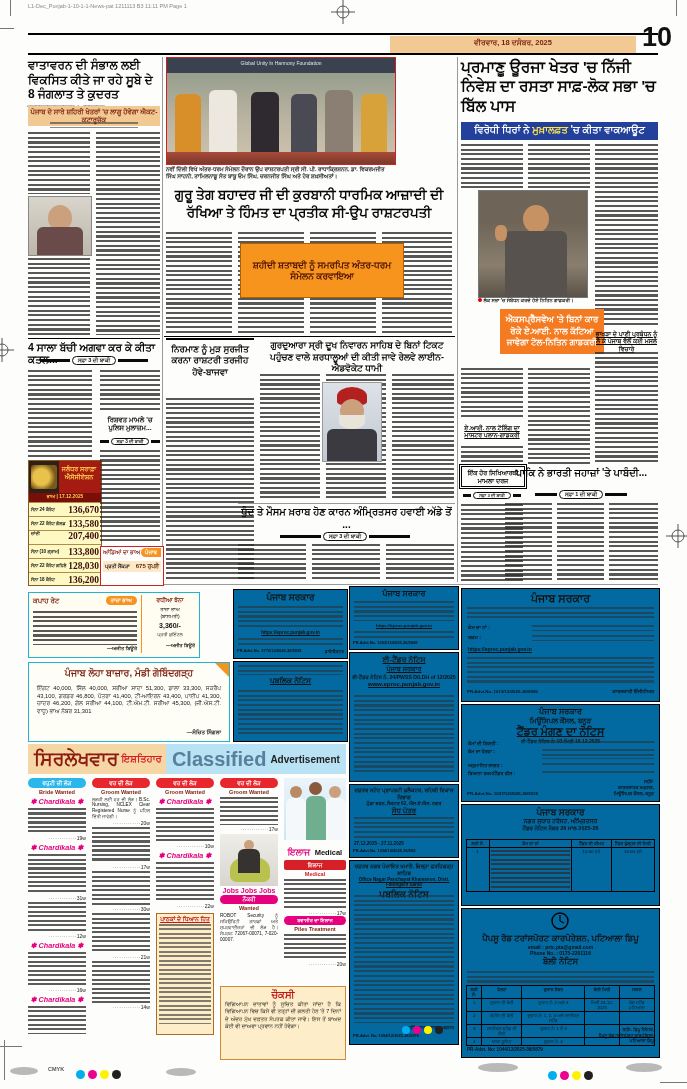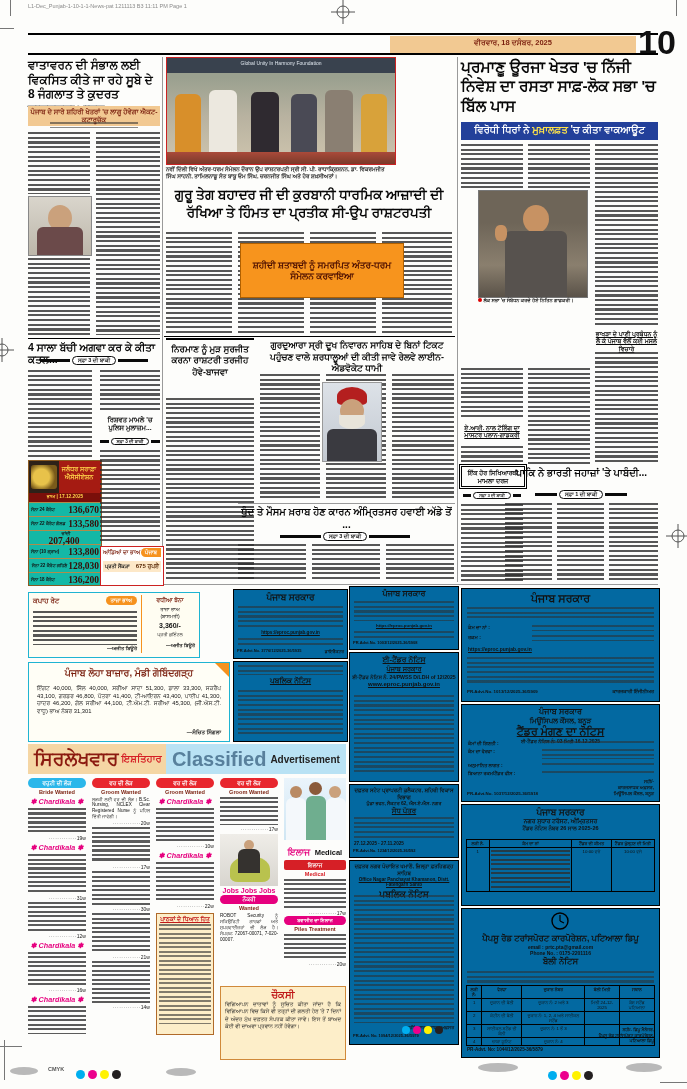--- a/index.html
+++ b/index.html
@@ -59,21 +59,21 @@
     </svg>
 <div class="rule" style="left:10px;top:0;width:.8px;height:16px;background:#777;"></div>
 <div class="rule" style="left:676px;top:0;width:.8px;height:16px;background:#777;"></div>
 <div class="rule" style="left:0;top:28px;width:14px;height:.8px;background:#777;"></div>
 <div class="rule" style="left:4px;top:1040px;width:.8px;height:40px;background:#777;"></div>
 <div class="rule" style="left:0px;top:1046px;width:22px;height:.8px;background:#777;"></div>
 <div class="rule" style="left:660px;top:1082px;width:27px;height:.8px;background:#777;"></div>
 
 <div class="rule" style="left:28px;top:33px;width:630px;height:1.5px;"></div>
 <div class="t tanbar ctr" style="left:390px;top:36px;width:246px;height:14px;font-size:7.5px;padding-top:3px;">ਵੀਰਵਾਰ, 18 ਦਸੰਬਰ, 2025</div>
-<div class="t" style="left:636px;top:22px;width:42px;text-align:center;font-size:34px;font-weight:700;">10</div>
+<div class="t" style="left:636px;top:22px;width:42px;text-align:center;font-size:27px;font-weight:700;">10</div>
 <div class="rule" style="left:28px;top:53px;width:630px;height:1.5px;"></div>
 
 <div class="grule" style="left:162px;top:57px;width:.7px;height:525px;"></div>
 <div class="grule" style="left:457px;top:57px;width:.7px;height:525px;"></div>
 <div class="grule" style="left:28px;top:584px;width:630px;height:.8px;"></div>
 
 <div class="t hl" style="left:28px;top:58px;width:132px;font-size:12px;line-height:1.22;">ਵਾਤਾਵਰਨ ਦੀ ਸੰਭਾਲ ਲਈ ਵਿਕਸਿਤ ਕੀਤੇ ਜਾ ਰਹੇ ਸੂਬੇ ਦੇ 8 ਜੰਗਲਾਤ ਤੇ ਕੁਦਰਤ ਜਾਗਰੂਕਤਾ ਪਾਰਕ</div>
 <div class="t tanbar ctr" style="left:28px;top:106px;width:132px;font-size:6.8px;padding:2px 0;">ਪੰਜਾਬ ਦੇ ਸਾਰੇ ਸ਼ਹਿਰੀ ਖੇਤਰਾਂ 'ਚ ਲਾਗੂ ਹੋਵੇਗਾ ਐਕਟ-ਕਟਾਰੂਚੱਕ</div>
 <div class="sim lt" style="left:50px;top:122px;width:88px;height:6px;"></div>
 <div class="sim" style="left:28px;top:132px;width:62px;height:62px;"></div>
@@ -85,43 +85,43 @@
 <div class="sim" style="left:96px;top:132px;width:64px;height:203px;"></div>
 
 <div class="rule" style="left:28px;top:338px;width:132px;height:1px;"></div>
 <div class="t hl" style="left:28px;top:341px;width:132px;font-size:10.5px;">4 ਸਾਲਾ ਬੱਚੀ ਅਗਵਾ ਕਰ ਕੇ ਕੀਤਾ ਕਤਲ...</div>
 <div class="capr" style="left:40px;top:356px;width:108px;">
   <span class="cap">ਸਫ਼ਾ 3 ਦੀ ਬਾਕੀ</span>
 </div>
 <div class="sim" style="left:28px;top:370px;width:64px;height:88px;"></div>
 <div class="sim" style="left:100px;top:370px;width:60px;height:42px;"></div>
 
-<div style="position:absolute;left:28px;top:460px;width:72px;height:124px;border:1px solid #8a5a22;background:#14b8a6;">
+<div style="position:absolute;left:28px;top:460px;width:72px;height:124px;border:1px solid #8a5a22;background:#fef9c3;">
   <div style="position:relative;height:32px;background:linear-gradient(90deg,#2e2118 0 42%,#a51b12 42% 100%);">
     <div style="position:absolute;left:2px;top:4px;width:26px;height:24px;background:radial-gradient(circle at 40% 50%,#e8c24a 0 40%,#7a5a1a 70%);border-radius:3px;"></div>
     <div class="t ctr" style="left:30px;top:4px;width:40px;font-size:6.4px;font-weight:700;color:#ffd24a;">ਜਲੰਧਰ ਸਰਾਫ਼ਾ ਐਸੋਸੀਏਸ਼ਨ</div>
   </div>
   <div class="ctr" style="height:8px;background:#7a0f0a;color:#ffd24a;font-size:4.8px;font-weight:700;padding-top:1px;">ਭਾਅ | 17.12.2025</div>
   <div style="display:flex;align-items:center;height:13px;border-top:.7px solid #b08c4a;">
         <span style="flex:1;font-size:4.6px;font-weight:700;padding-left:2px;">ਸੋਨਾ 24 ਕੈਰੇਟ</span>
         <span style="font-family:'Liberation Serif',serif;font-size:9.5px;font-weight:700;color:#3a0c06;padding-right:2px;">136,670</span>
       </div>
   <div style="display:flex;align-items:center;height:13px;border-top:.7px solid #b08c4a;">
         <span style="flex:1;font-size:4.6px;font-weight:700;padding-left:2px;">ਸੋਨਾ 22 ਕੈਰੇਟ ਗੋਲਡ</span>
         <span style="font-family:'Liberation Serif',serif;font-size:9.5px;font-weight:700;color:#3a0c06;padding-right:2px;">133,580</span>
       </div>
-  <div style="display:flex;align-items:center;height:13px;border-top:.7px solid #b08c4a;flex-direction:column;">
+  <div style="display:flex;align-items:flex-start;height:13px;border-top:.7px solid #b08c4a;">
         <span style="flex:1;font-size:4.6px;font-weight:700;padding-left:2px;">ਚਾਂਦੀ</span>
         <span style="font-family:'Liberation Serif',serif;font-size:9.5px;font-weight:700;color:#3a0c06;padding-right:2px;">207,400</span>
       </div>
   <div style="display:flex;align-items:center;height:13px;border-top:.7px solid #b08c4a;">
         <span style="flex:1;font-size:4.6px;font-weight:700;padding-left:2px;">ਸੋਨਾ (10 ਗ੍ਰਾਮ)</span>
         <span style="font-family:'Liberation Serif',serif;font-size:9.5px;font-weight:700;color:#3a0c06;padding-right:2px;">133,800</span>
       </div>
-  <div style="display:flex;align-items:center;height:13px;border-top:.7px solid #b08c4a;text-align:center;">
+  <div style="display:flex;align-items:center;height:13px;border-top:.7px solid #b08c4a;">
         <span style="flex:1;font-size:4.6px;font-weight:700;padding-left:2px;">ਸੋਨਾ 22 ਕੈਰੇਟ ਗਹਿਣੇ</span>
         <span style="font-family:'Liberation Serif',serif;font-size:9.5px;font-weight:700;color:#3a0c06;padding-right:2px;">128,030</span>
       </div>
   <div style="display:flex;align-items:center;height:13px;border-top:.7px solid #b08c4a;">
         <span style="flex:1;font-size:4.6px;font-weight:700;padding-left:2px;">ਸੋਨਾ 18 ਕੈਰੇਟ</span>
         <span style="font-family:'Liberation Serif',serif;font-size:9.5px;font-weight:700;color:#3a0c06;padding-right:2px;">136,200</span>
       </div>
 </div>
 
 <div class="t hl ctr" style="left:100px;top:416px;width:60px;font-size:6.8px;">ਰਿਸ਼ਵਤ ਮਾਮਲੇ 'ਚ ਪੁਲਿਸ ਮੁਲਾਜ਼ਮ...</div>
@@ -217,20 +217,21 @@
 <div class="sim" style="left:595px;top:144px;width:63px;height:182px;"></div>
 <div class="ph" style="left:478px;top:190px;width:108px;height:106px;background:linear-gradient(180deg,#6e6558 0 30%,#8a7f6e 70%,#5a5248 100%);border:.8px solid #777;">
   <div class="head" style="left:44px;top:14px;width:26px;height:28px;background:#c79263;"></div>
   <div class="fig" style="left:26px;top:40px;width:62px;height:66px;background:#57524e;"></div>
   <div style="position:absolute;left:16px;top:34px;width:12px;height:16px;background:#c79263;border-radius:40%;"></div>
 </div>
 <div class="t" style="left:478px;top:298px;width:116px;font-size:5px;font-weight:700;">
   <span style="display:inline-block;width:4px;height:4px;border-radius:50%;background:#d00;"></span>
   <span>ਲੋਕ ਸਭਾ 'ਚ ਸੰਬੋਧਨ ਕਰਦੇ ਹੋਏ ਨਿਤਿਨ ਗਾਡਕਰੀ।</span>
 </div>
+<div class="t hl ctr" style="left:500px;top:309px;width:96px;font-size:8.6px;background:#f47b20;color:#fff;padding:5px 4px;line-height:1.35;">ਐਕਸਪ੍ਰੈੱਸਵੇਅ 'ਤੇ ਬਿਨਾਂ ਕਾਰ ਰੋਕੇ ਏ.ਆਈ. ਨਾਲ ਕੱਟਿਆ ਜਾਵੇਗਾ ਟੋਲ-ਨਿਤਿਨ ਗਾਡਕਰੀ</div>
 <div class="t hl ctr" style="left:595px;top:330px;width:63px;font-size:6.2px;text-decoration:underline;">ਭਾਖੜਾ ਦੇ ਪਾਣੀ ਪ੍ਰਬੰਧਨ ਨੂੰ ਲੈ ਕੇ ਪੰਜਾਬ ਵੱਲੋਂ ਕਈ ਮਸਲੇ ਵਿਚਾਰੇ</div>
 <div class="sim" style="left:595px;top:352px;width:63px;height:112px;"></div>
 <div class="sim" style="left:461px;top:368px;width:62px;height:52px;"></div>
 <div class="t hl ctr" style="left:461px;top:424px;width:62px;font-size:6.2px;text-decoration:underline;">ਏ.ਆਈ. ਨਾਲ ਟੋਲਿੰਗ ਦਾ ਮਾਸਟਰ ਪਲਾਨ-ਗਾਡਕਰੀ</div>
 <div class="sim" style="left:461px;top:446px;width:62px;height:16px;"></div>
 <div class="t hl ctr" style="left:461px;top:466px;width:60px;font-size:6.4px;border:1px double #000;outline:1px solid #000;outline-offset:1.5px;padding:2px 1px;">ਇੱਕ ਹੋਰ ਸਿਖਿਆਰਥੀ ਮਾਮਲਾ ਦਰਜ</div>
 <div class="capr" style="left:463px;top:492px;width:58px;">
   <span class="cap" style="font-size:4.4px;">ਸਫ਼ਾ 3 ਦੀ ਬਾਕੀ</span>
 </div>
 <div class="sim" style="left:461px;top:504px;width:62px;height:78px;"></div>

